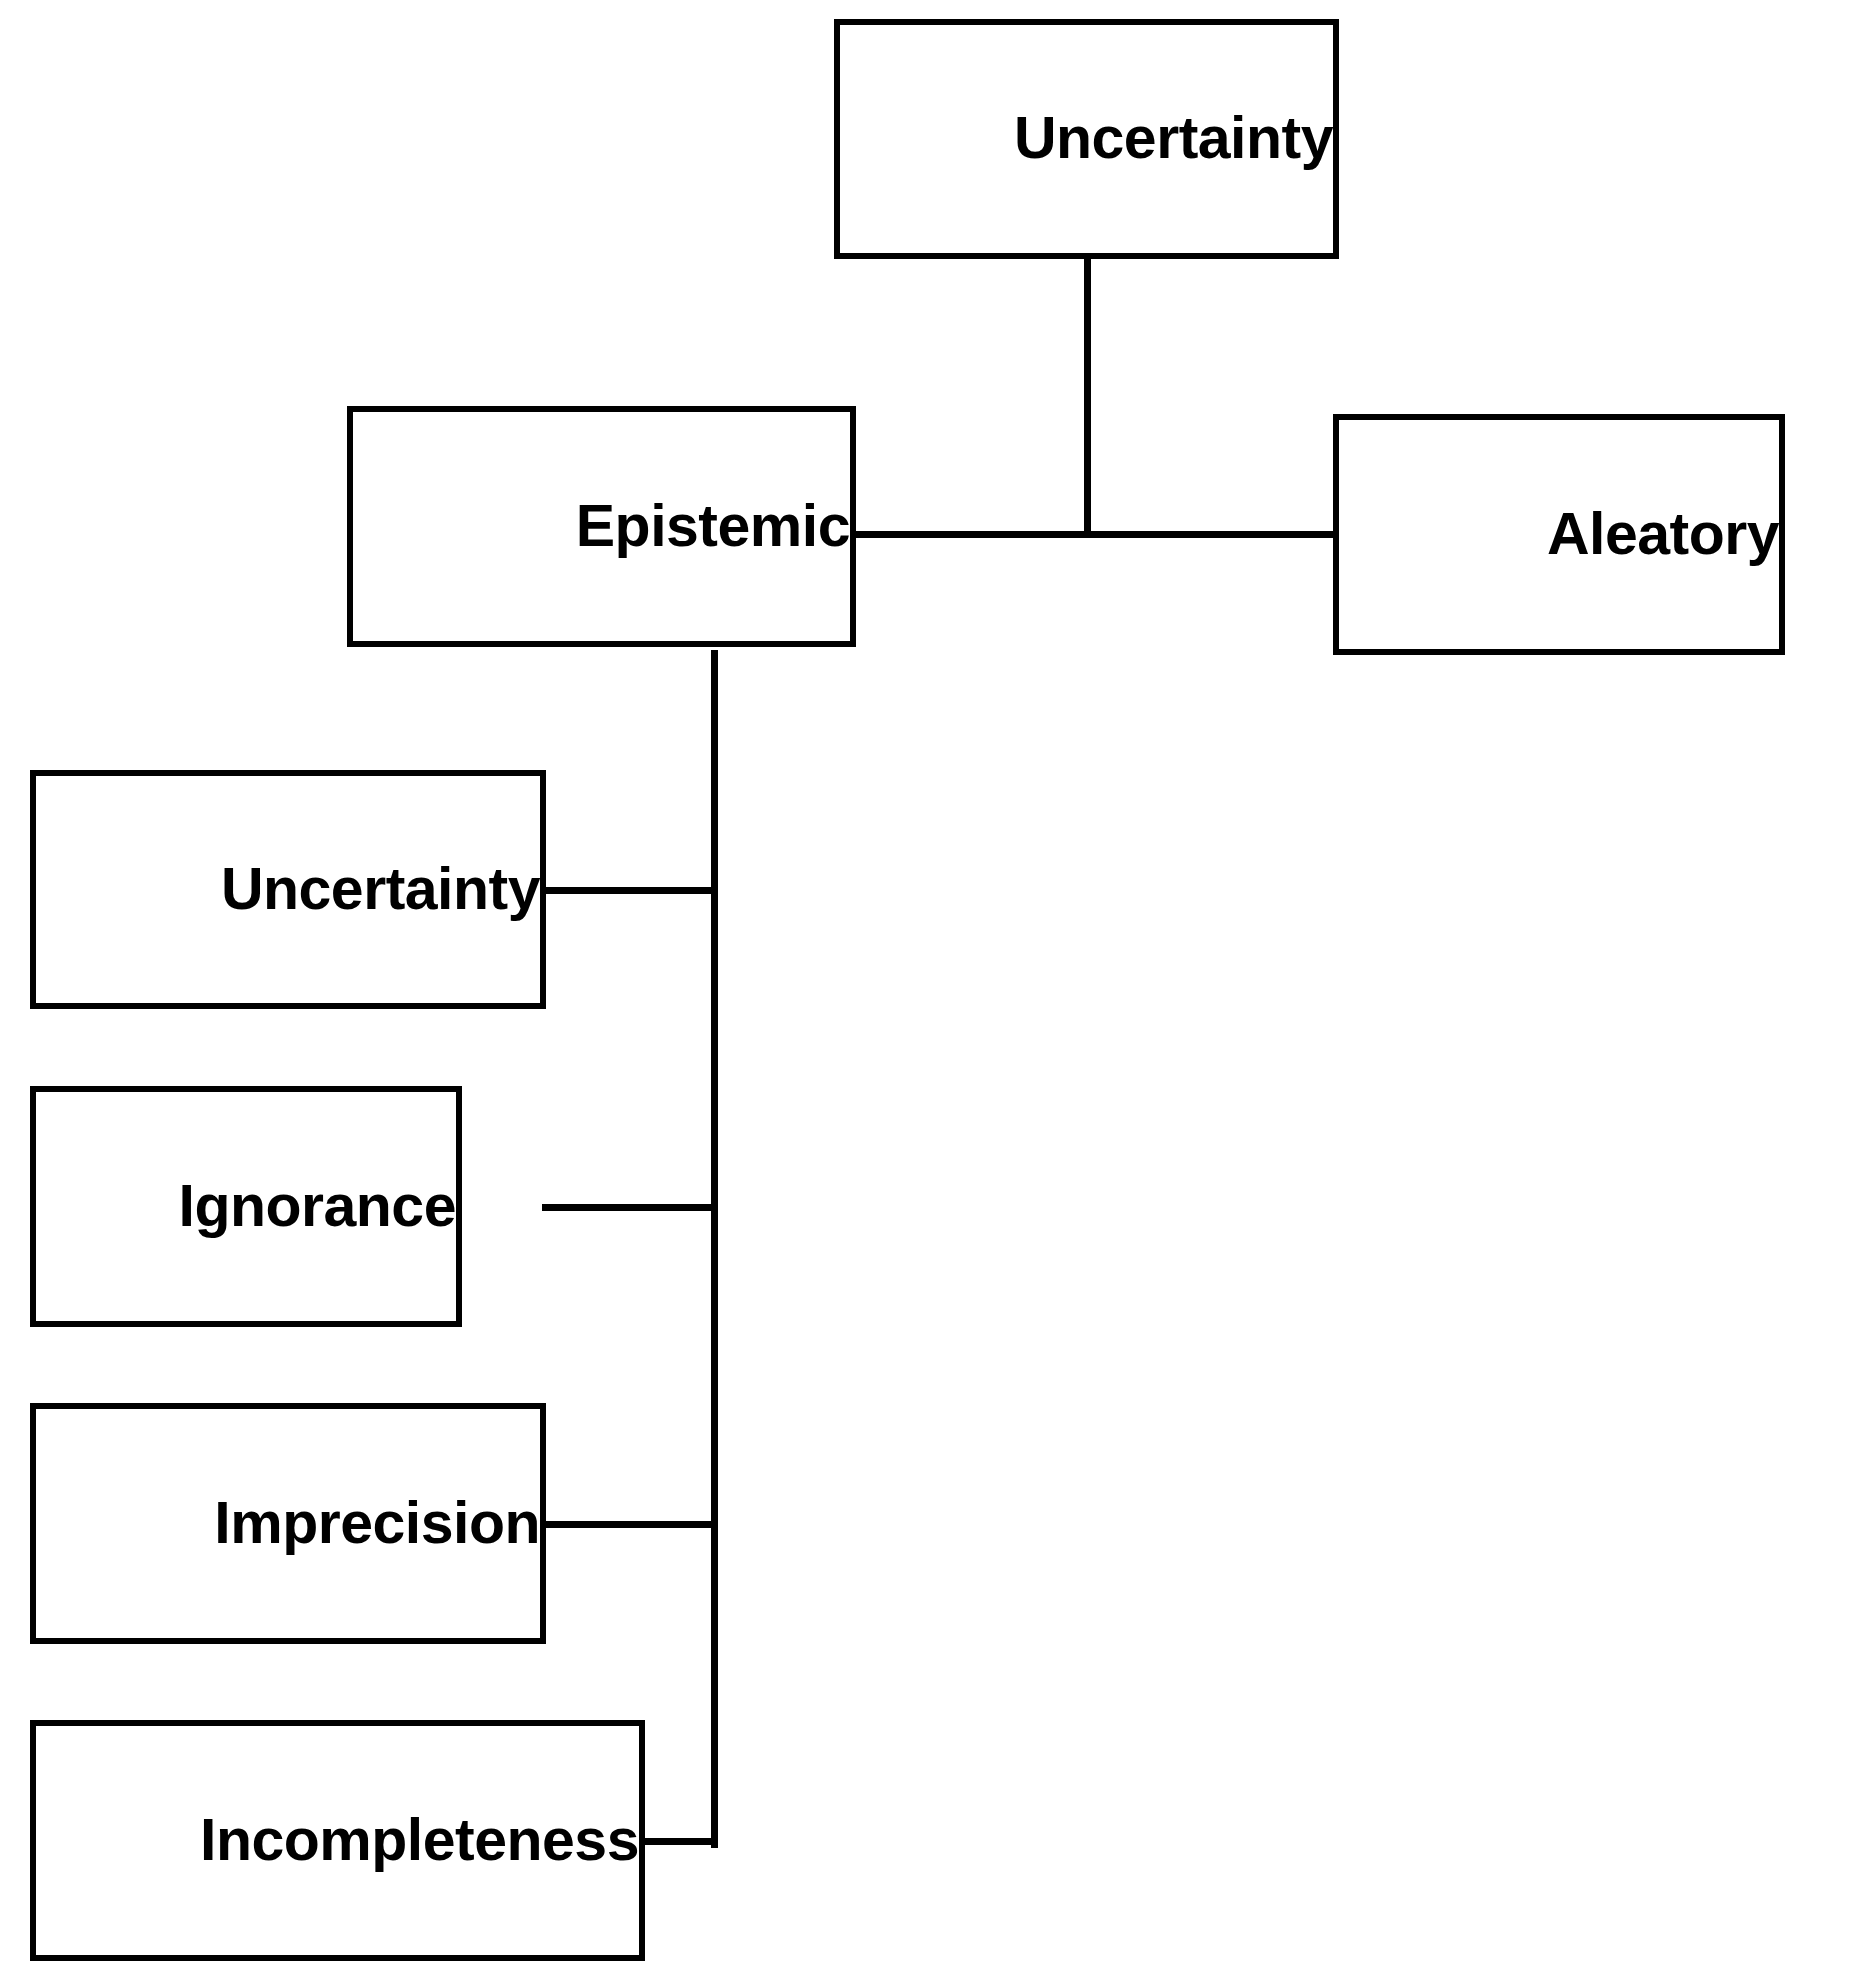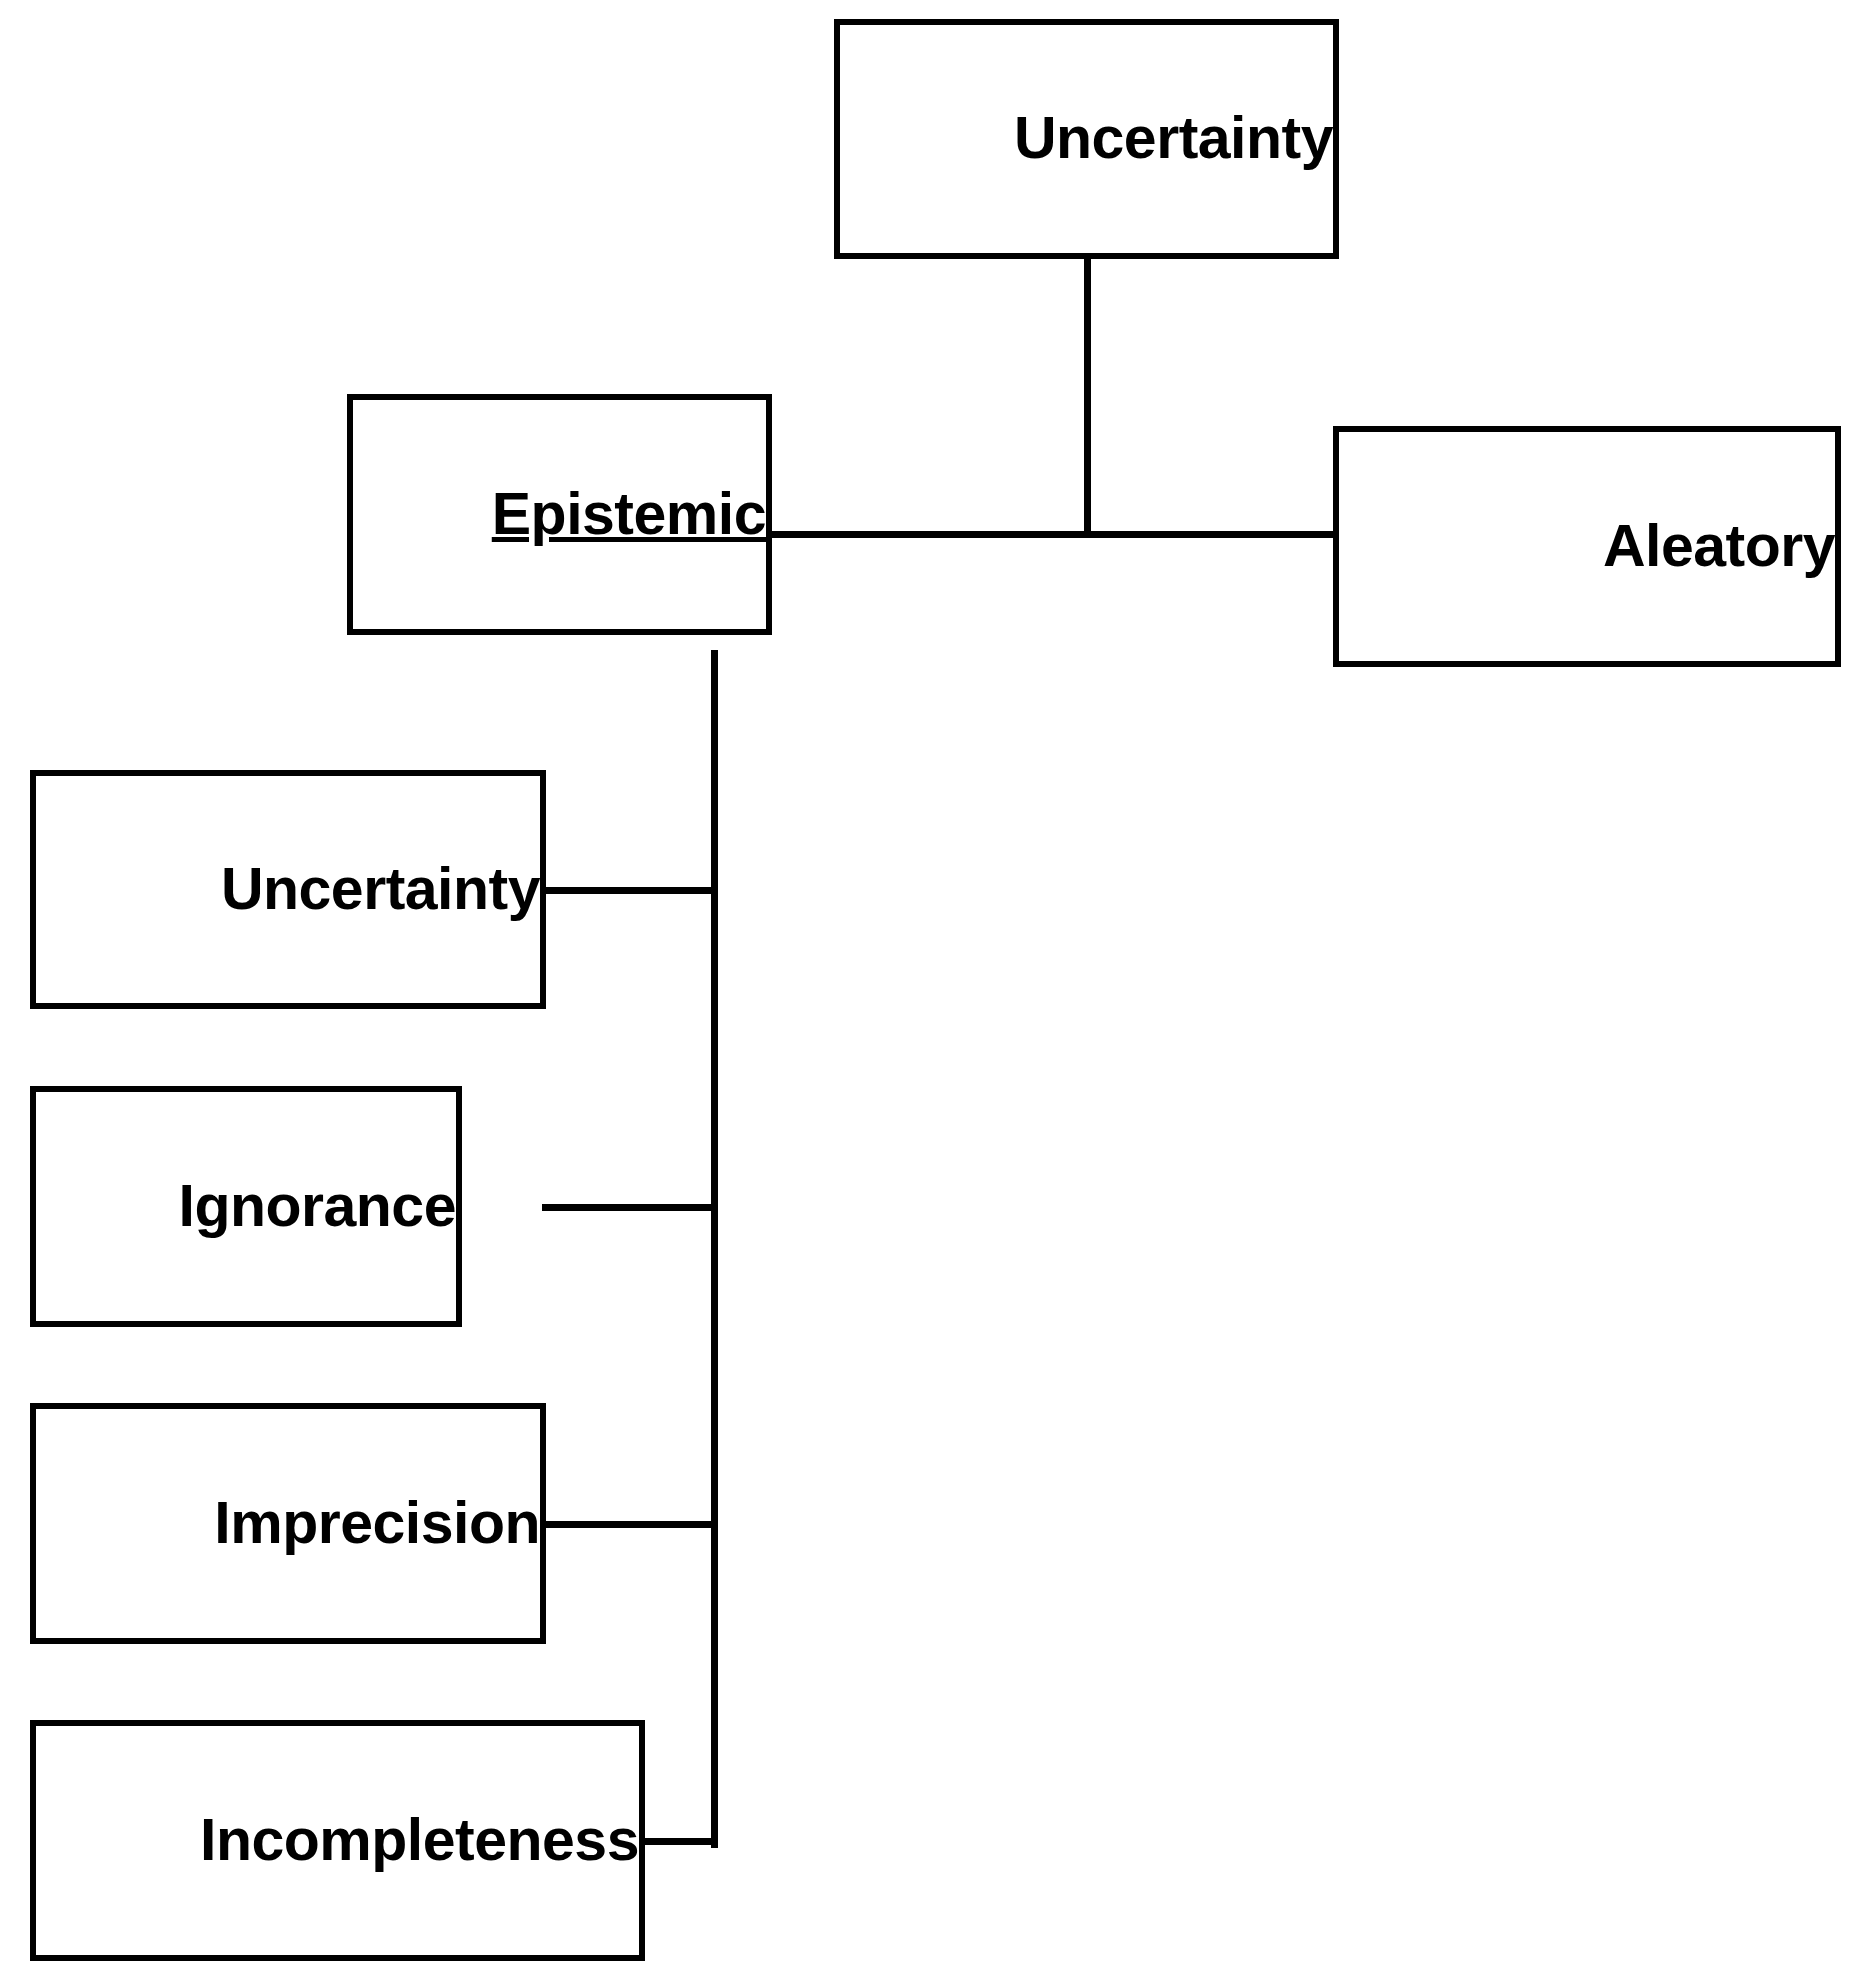--- a/index.html
+++ b/index.html
@@ -36,24 +36,24 @@
     color: #000000;
     text-align: center;
     white-space: nowrap;
     letter-spacing: -0.5px;
   }
   
   #node-uncertainty {
     left: 834px;  top: 18.6px;   width: 505px; height: 240px;
   }
   #node-epistemic {
-    left: 347px;  top: 394px;  width: 425px; height: 241px; text-decoration: underline;
+    left: 347px;  top: 406px;  width: 509px; height: 241px;
   }
   #node-aleatory {
-    left: 1333px; top: 426px;  width: 508px; height: 241px;
+    left: 1333px; top: 414px;  width: 452px; height: 241px;
   }
   #node-imprecision {
     left: 30px;   top: 770px;  width: 516px; height: 239px;
   }
   #node-ignorance {
     left: 30px;   top: 1086px; width: 432px; height: 241px;
   }
   #node-credibility {
     left: 30px;   top: 1403px; width: 516px; height: 241px;
   }

